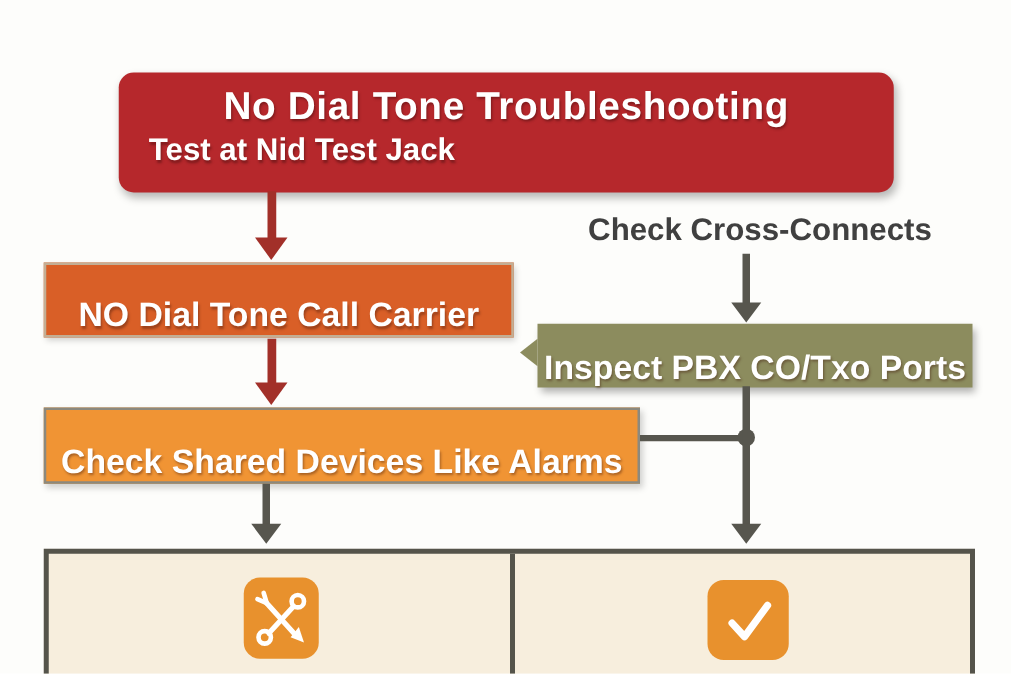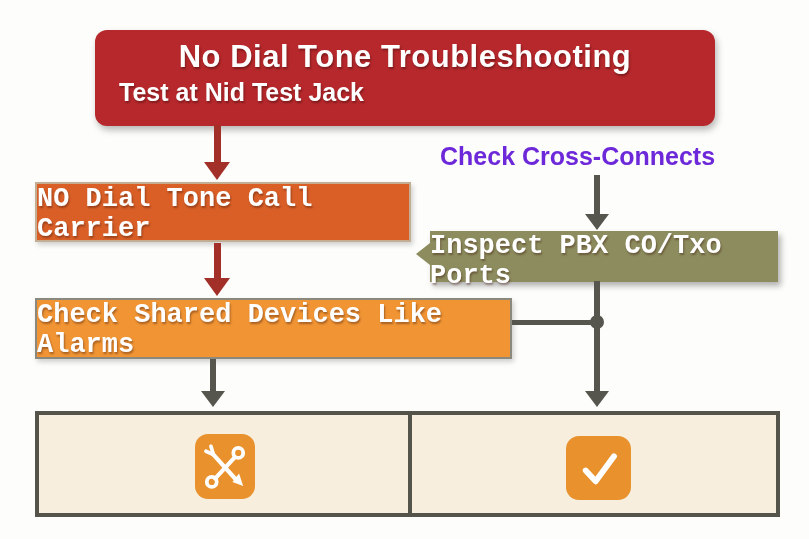--- a/index.html
+++ b/index.html
@@ -3,21 +3,21 @@
 <meta charset="utf-8">
 <style>
   html,body{margin:0;padding:0;background:#ffffff;}
   #page{
     position:relative;
     width:809px;height:539px;
     background:#fdfdfb;
     font-family:"Liberation Sans", sans-serif;
     overflow:hidden;
   }
-  .abs{position:absolute;}
+  .abs{position:absolute;margin-top:28px;}
 
   
   .header-box{
     left:95px;top:30px;width:620px;height:96px;
     background:#b6282c;border-radius:12px;
     box-shadow:2px 4px 7px rgba(0,0,0,0.28);
     color:#fff;
   }
   .header-title{
     margin-top:9px;text-align:center;
@@ -26,24 +26,23 @@
   }
   .header-subtitle{
     margin-left:24px;margin-top:3px;
     font-size:25px;font-weight:600;
     text-shadow:1px 2px 2px rgba(60,10,10,.45);
   }
 
   
   .node{
     color:#fff;font-weight:600;
-    display:flex;align-items:flex-start;justify-content:center;
+    display:flex;align-items:flex-end;justify-content:center;
     text-shadow:1px 2px 2px rgba(60,20,10,.4);
     box-sizing:border-box;
-    font-family:Liberation Mono, monospace;
   }
   .box-call-carrier{
     left:35px;top:182px;width:376px;height:60px;
     background:#d95f27;border:2px solid #c3ae94;
     font-size:27px;
     box-shadow:2px 3px 5px rgba(0,0,0,.18);
   }
   .box-inspect{
     left:430px;top:231px;width:348px;height:51px;
     background:#8c8c5e;font-size:27px;
@@ -58,21 +57,21 @@
   .box-shared{
     left:35px;top:298px;width:477px;height:61px;
     background:#f09434;border:2px solid #8b897e;
     font-size:27px;font-weight:700;
     box-shadow:2px 3px 5px rgba(0,0,0,.18);
   }
 
   
   .label-cross{
     left:440px;top:142px;width:336px;
-    text-align:left;color:#6d28d9;
+    text-align:center;color:#404040;
     font-size:25px;font-weight:600;
   }
 
   
   .shaft-red{background:#a23029;}
   .shaft-gray{background:#57564e;}
   .head{width:0;height:0;}
   .head-red{border-left:13px solid transparent;border-right:13px solid transparent;border-top:18px solid #a23029;}
   .head-gray{border-left:12px solid transparent;border-right:12px solid transparent;border-top:16px solid #57564e;}
 

